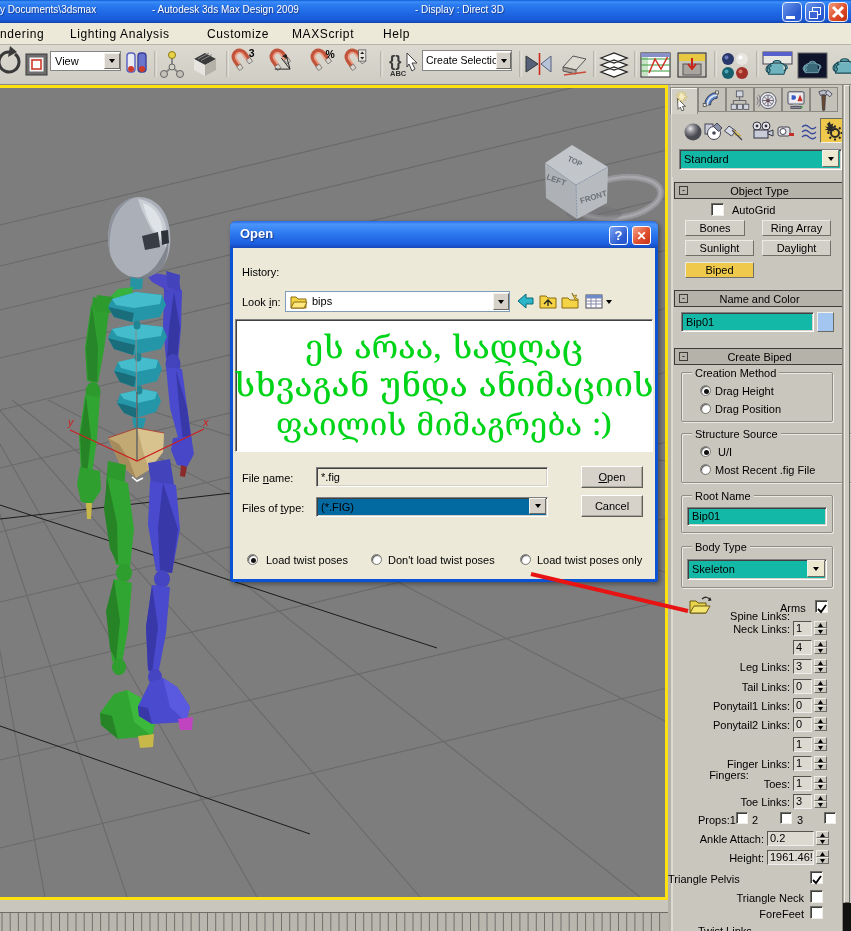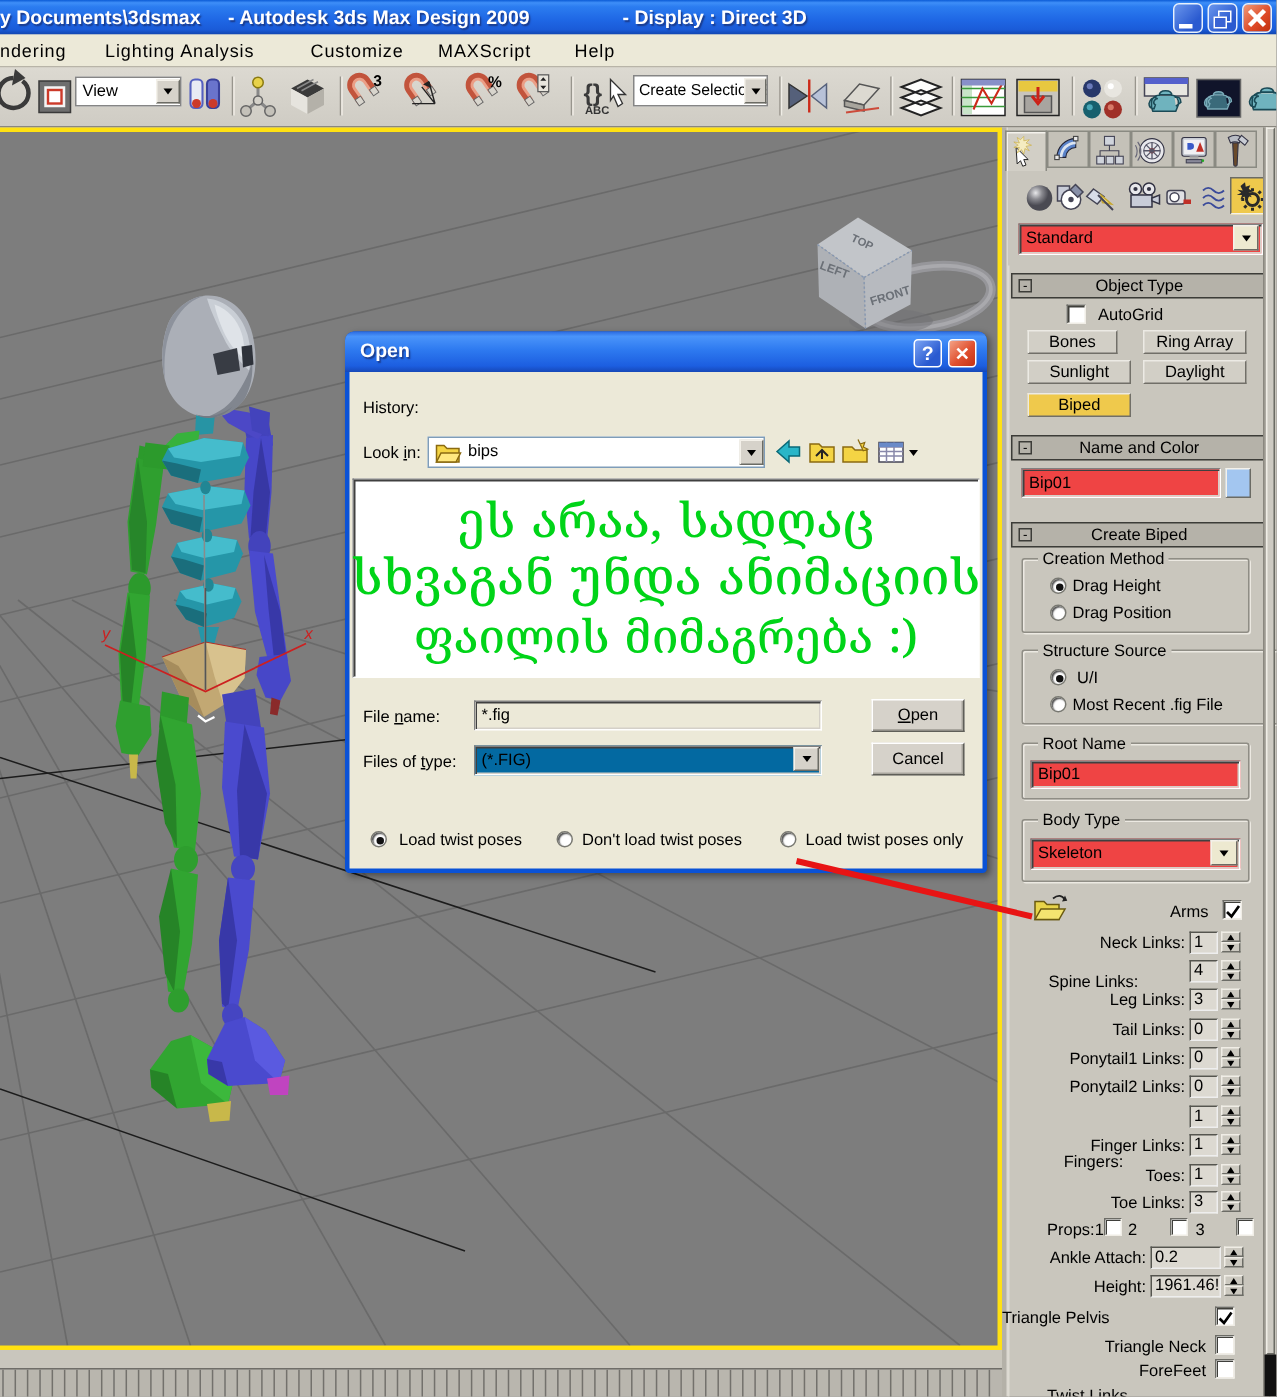--- a/index.html
+++ b/index.html
@@ -1,38 +1,38 @@
 <!DOCTYPE html>
 <html><head><meta charset="utf-8"><style>
 *{margin:0;padding:0;box-sizing:border-box}
 html,body{width:851px;height:931px;overflow:hidden}
 body{font-family:"Liberation Sans",sans-serif;background:#d4d0c8}
 .ab{position:absolute}
 #root{position:relative;width:851px;height:931px}
-.sunk{background:#ef4444;border:1px solid;border-color:#808080 #fff #fff #808080;box-shadow:inset 1px 1px 0 #404040,inset -1px -1px 0 #d4d0c8}
+.sunk{background:#14b8a6;border:1px solid;border-color:#808080 #fff #fff #808080;box-shadow:inset 1px 1px 0 #404040,inset -1px -1px 0 #d4d0c8}
 .xpfield{background:#fff;border:1px solid #7f9db9}
 .clbtn{background:#d6d2ca;border:1px solid;border-color:#fff #5f5f58 #5f5f58 #fff;box-shadow:inset -1px -1px 0 #a9a69e}
 .drop{background:#d6d2ca;border:1px solid;border-color:#f4f1ea #6b6b64 #6b6b64 #f4f1ea;display:flex;align-items:center;justify-content:center}
 .tri{width:0;height:0;border-left:3.5px solid transparent;border-right:3.5px solid transparent;border-top:4px solid #000}
 .pbtn{background:#d2cfc6;border:1px solid;border-color:#eceae4 #716f68 #716f68 #eceae4;font-size:11px;display:flex;align-items:center;justify-content:center;color:#000}
 .roll{background:#b5b2a9;border:1px solid #3c3c38;font-size:11px;color:#000;display:flex;align-items:center;justify-content:center}
 .rollminus{position:absolute;left:4px;top:3px;width:9px;height:9px;border:1px solid #3c3c38;font-size:9px;line-height:7px;text-align:center}
 .grp{border:1px solid #8f8d85;box-shadow:1px 1px 0 #ece9e2,inset 1px 1px 0 #ece9e2;border-radius:2px}
 .grplab{position:absolute;top:-6px;left:10px;background:#c9c6bd;padding:0 3px;font-size:11px}
 .cb{background:#fff;border:1px solid;border-color:#6c6c66 #f0ede6 #f0ede6 #6c6c66;box-shadow:inset 1px 1px 0 #3f3f3b}
 .radio{width:11px;height:11px;border-radius:50%;background:#fff;border:1px solid #787871;box-shadow:inset 1px 1px 1px #555}
 .lab{font-size:11px;color:#000;white-space:nowrap}
 .spinfield{background:#dcd9d1;border:1px solid;border-color:#55554f #eee #eee #55554f;font-size:11px;padding-left:2px;color:#000}
 .spin{width:13px;height:14px;display:flex;flex-direction:column}
 .spin div{flex:1;background:#ccc9c0;border:1px solid;border-color:#f0ede6 #6c6c66 #6c6c66 #f0ede6;display:flex;align-items:center;justify-content:center}
 </style></head><body>
 <div id="root">
 
 <div class="ab" style="left:0;top:0;width:851px;height:23px;background:linear-gradient(180deg,#0b5bd6 0%,#3e8ef8 8%,#2b7cf0 20%,#1e66e4 60%,#1a5bd8 86%,#1144ae 100%)">
- <div class="ab" style="left:0;top:4px;width:851px;height:15px;color:#fff;font-weight:bold;font-size:13px;text-shadow:1px 1px 1px #1a3a8a">
+ <div class="ab" style="left:0;top:4px;width:851px;height:15px;color:#fff;font-weight:normal;font-size:10px;text-shadow:1px 1px 1px #1a3a8a">
    <span class="ab" style="left:0">y Documents\3dsmax</span>
    <span class="ab" style="left:152px">- Autodesk 3ds Max Design 2009</span>
    <span class="ab" style="left:415px">- Display : Direct 3D</span>
  </div>
  <div class="ab" style="left:782px;top:2px;width:20px;height:20px;border-radius:4px;border:1px solid #e8f0fc;background:linear-gradient(135deg,#6a96ec,#2a5ad0 70%)">
    <div class="ab" style="left:3px;top:13px;width:9px;height:3px;background:#fff"></div>
  </div>
  <div class="ab" style="left:805px;top:2px;width:20px;height:20px;border-radius:4px;border:1px solid #e8f0fc;background:linear-gradient(135deg,#6a96ec,#2a5ad0 70%)">
    <div class="ab" style="left:6px;top:4px;width:9px;height:8px;border:1.5px solid #fff"></div>
    <div class="ab" style="left:3px;top:8px;width:9px;height:8px;border:1.5px solid #fff;background:#3a64d4"></div>
@@ -463,21 +463,21 @@
           <svg width="5" height="4">
             <path d="M2.5 0 L5 4 L0 4 Z" fill="#000"></path>
           </svg>
         </div>
         <div>
           <svg width="5" height="4">
             <path d="M0 0 L5 0 L2.5 4 Z" fill="#000"></path>
           </svg>
         </div>
       </div>
-      <div class="lab ab" style="left:0;top:564px;width:122px;text-align:center">Spine Links:</div>
+      <div class="lab ab" style="left:0;top:525px;width:122px;text-align:right">Spine Links:</div>
 <div class="ab spinfield" style="left:125px;top:555px;width:19px;height:15px">4</div>
 <div class="ab spin" style="left:146px;top:555px">
         <div>
           <svg width="5" height="4">
             <path d="M2.5 0 L5 4 L0 4 Z" fill="#000"></path>
           </svg>
         </div>
         <div>
           <svg width="5" height="4">
             <path d="M0 0 L5 0 L2.5 4 Z" fill="#000"></path>

